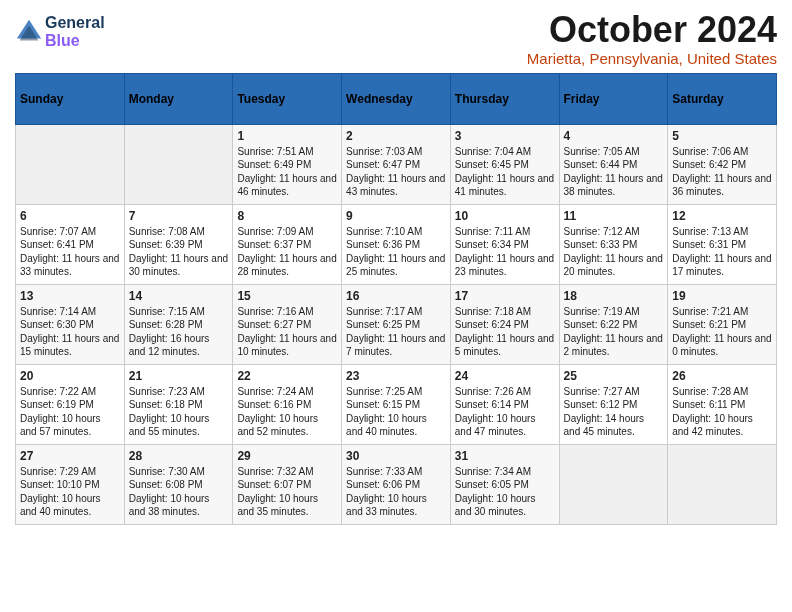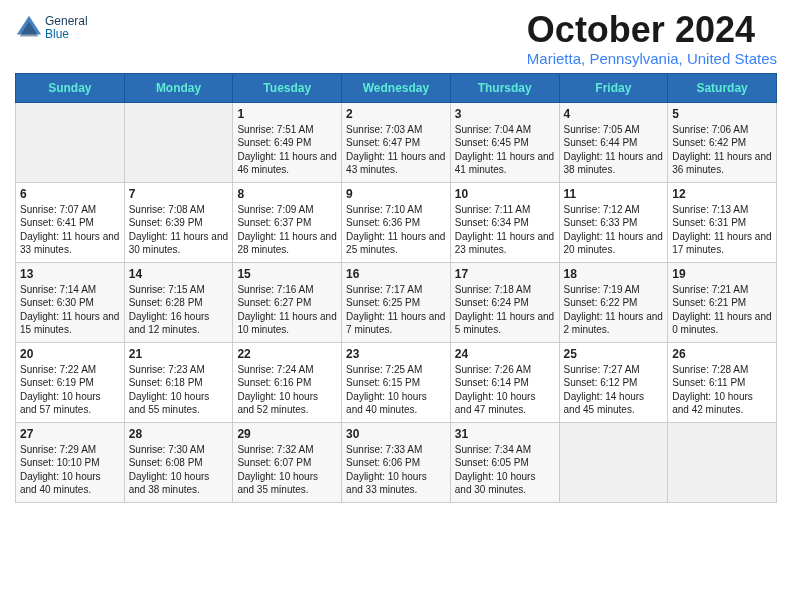--- a/index.html
+++ b/index.html
@@ -19,56 +19,56 @@
       justify-content: space-between;
       align-items: flex-start;
       margin-bottom: 6px;
     }
     .logo {
       display: flex;
       align-items: center;
       margin-top: 4px;
     }
     .logo-text {
-      font-size: 12px;
-      font-weight: normal;
+      font-size: 16px;
+      font-weight: bold;
       color: #1a3a5c;
       line-height: 1.1;
     }
     .logo-blue {
-      color: #0369a1;
+      color: #8b5cf6;
     }
     .logo-icon {
       width: 28px;
       height: 28px;
       margin-right: 2px;
     }
     .title-block {
-      text-align: left;
+      text-align: right;
     }
     .month-title {
       font-size: 36px;
       font-weight: bold;
       color: #1a1a1a;
       line-height: 1.1;
     }
     .location {
       font-size: 15px;
-      color: #3b82f6;
+      color: #c2410c;
     }
     table {
       width: 100%;
       border-collapse: collapse;
       font-size: 10.5px;
     }
     thead tr th {
       background: #2a6db5;
-      color: #5eead4;
-      padding: 7px 4px;
-      text-align: center;
+      color: #000000;
+      padding: 18px 4px;
+      text-align: left;
       font-size: 12px;
       font-weight: bold;
       border: 1px solid #1a5599;
     }
     tbody tr td {
       border: 1px solid #ccc;
       padding: 3px 4px;
       vertical-align: top;
       height: 80px;
       width: calc(100% / 7);

